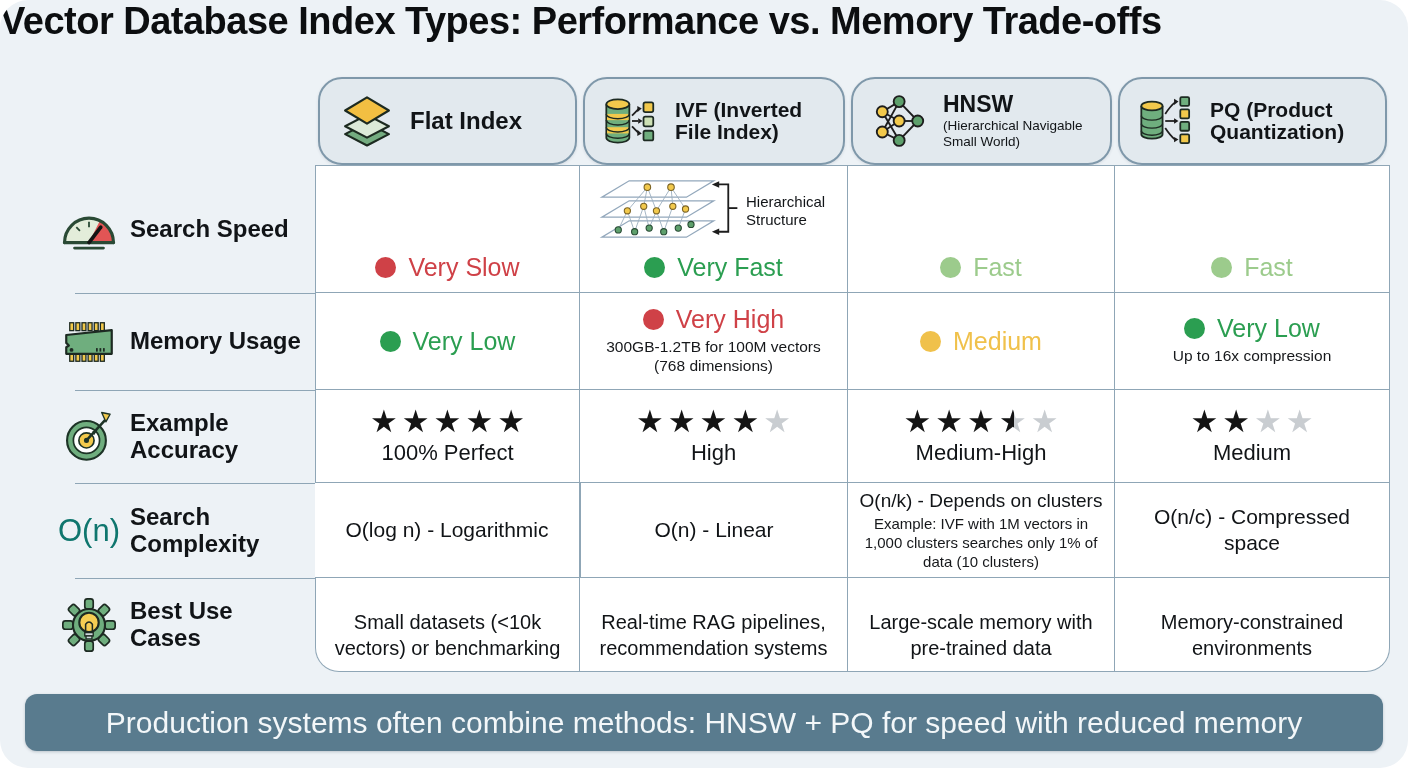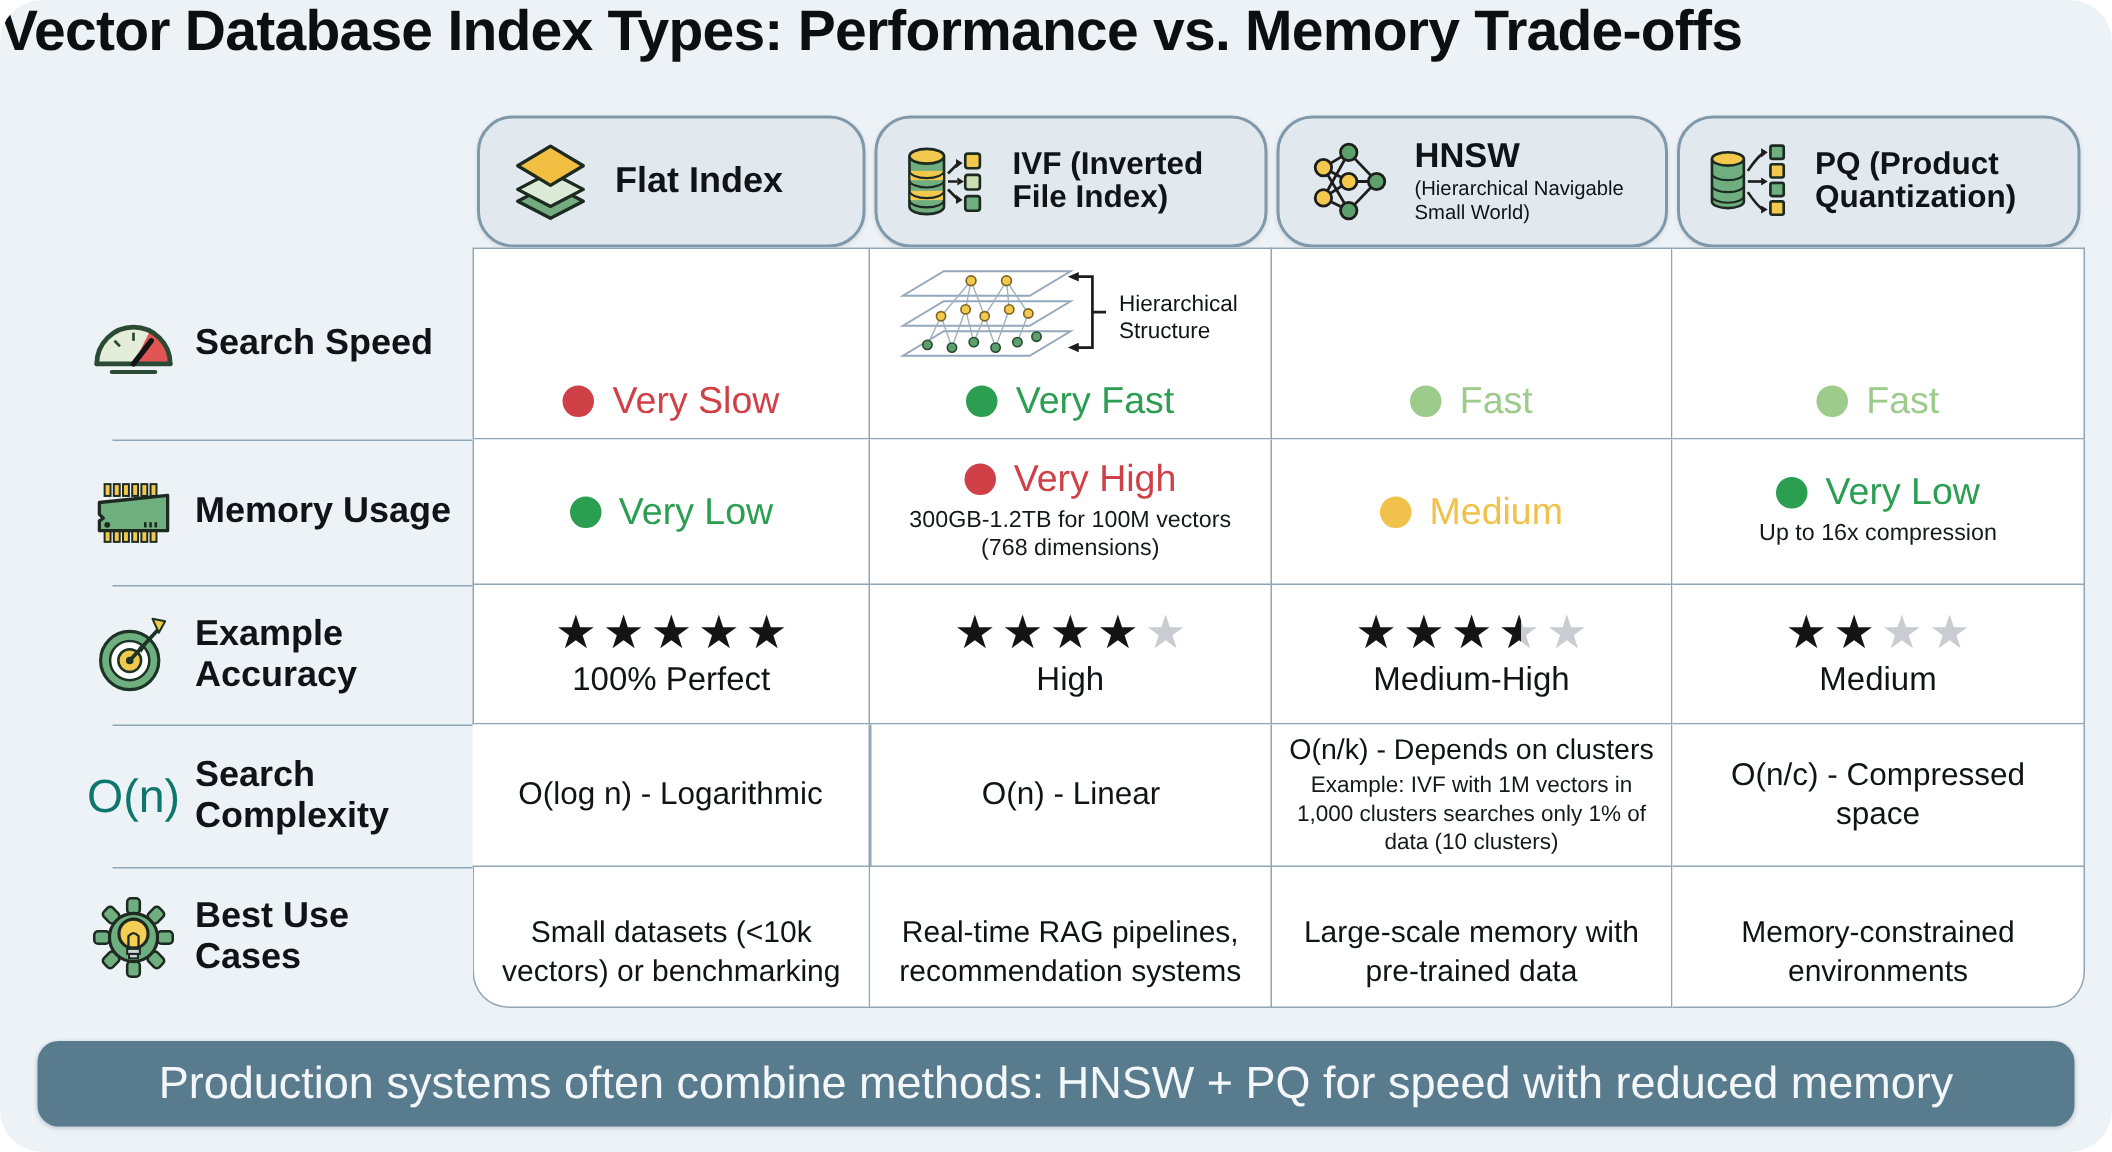--- a/index.html
+++ b/index.html
@@ -409,14 +409,14 @@
       <span class="usetext">Real-time RAG pipelines, recommendation systems</span>
     </div>
     <div class="cell">
       <span class="usetext">Large-scale memory with pre-trained data</span>
     </div>
     <div class="cell corner-br">
       <span class="usetext">Memory-constrained environments</span>
     </div>
   </div>
 
-  <div class="banner" style="background-color: rgb(89, 123, 142);">Production systems often combine methods: HNSW + PQ for speed with reduced memory</div>
+  <div class="banner" style="background-color: rgb(89, 123, 142); border-radius: 12px;">Production systems often combine methods: HNSW + PQ for speed with reduced memory</div>
 </div>
 
 </body></html>

